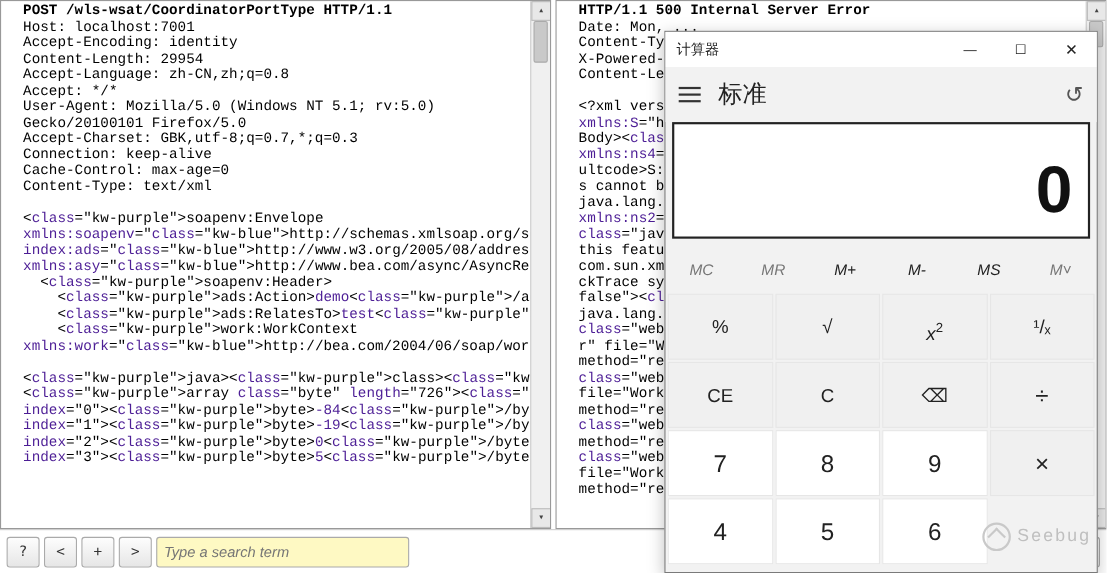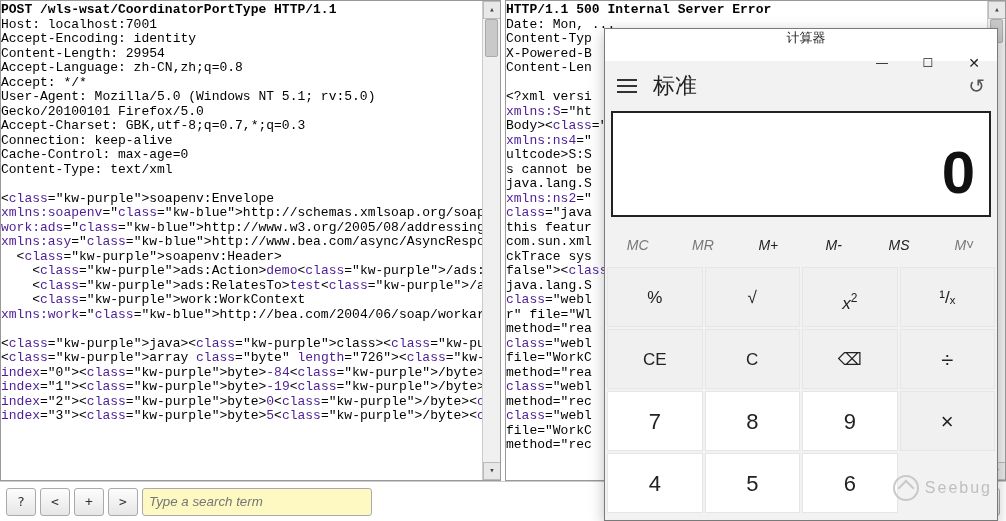--- a/index.html
+++ b/index.html
@@ -1,38 +1,38 @@
 <!DOCTYPE html>
 <html><head>
 <meta charset="utf-8">
 <style>
 * { box-sizing: border-box; margin: 0; padding: 0; }
 body { font-family: "Courier New", monospace; font-size: 13px; background: #fff; width: 1006px; height: 521px; overflow: hidden; position: relative; }
 
 .panes { display: flex; height: 481px; }
 .pane { flex: 1; position: relative; border: 1px solid #999; background: #fff; overflow: hidden; }
 .pane + .pane { margin-left: 4px; }
-.pane-inner { position: absolute; inset: 0 18px 0 0; padding: 2px 0; overflow: hidden; white-space: pre; line-height: 14.5px; }
+.pane-inner { position: absolute; inset: 0 18px 0 0; padding: 2px 20px; overflow: hidden; white-space: pre; line-height: 14.5px; }
 .scrollbar-v { position: absolute; right: 0; top: 0; bottom: 0; width: 18px; background: #f0f0f0; border-left: 1px solid #ccc; }
 .sb-btn { width: 18px; height: 18px; background: #e8e8e8; border: 1px solid #bbb; font-size: 9px; text-align: center; line-height: 16px; color: #444; }
 .sb-btn.up { position: absolute; top: 0; }
 .sb-btn.down { position: absolute; bottom: 0; }
 .sb-thumb { position: absolute; left: 2px; right: 2px; background: #c9c9c9; border: 1px solid #aaa; border-radius: 2px; }
 
 .bottom-bar { display: flex; align-items: center; gap: 4px; padding: 4px 6px; height: 40px; border-top: 1px solid #ccc; }
 .bbtn { width: 30px; height: 28px; border: 1px solid #aaa; background: linear-gradient(#fdfdfd,#e6e6e6); border-radius: 3px; font-family: monospace; font-size: 13px; line-height: 26px; text-align: center; color: #333; }
 .search { flex: 0 0 230px; height: 28px; border: 1px solid #aaa; border-radius: 3px; padding: 0 6px; font-style: italic; color: #888; background: #fef9c3; }
 .matches { margin-left: auto; font-family: sans-serif; font-size: 12px; color: #222; padding-right: 10px; }
 
 .kw-red { color: #4c1d95; }
 .kw-bold { font-weight: bold; }
 
 
 .calc { position: absolute; top: 28px; left: 604px; width: 394px; height: 493px; background: #f2f2f2; border: 1px solid #7a7a7a; box-shadow: 0 4px 14px rgba(0,0,0,0.25); font-family: "Microsoft YaHei","Segoe UI",sans-serif; }
-.calc-titlebar { height: 32px; display: flex; align-items: center; padding: 0 0 0 10px; background: #fff; flex-direction: column; }
+.calc-titlebar { height: 32px; display: flex; align-items: center; padding: 0 0 0 10px; background: #fff; }
 .calc-title { font-size: 13px; color: #222; }
 .win-btns { margin-left: auto; display: flex; }
 .win-btn { width: 46px; height: 32px; text-align: center; line-height: 32px; font-size: 12px; color: #222; }
 .win-btn.close { font-size: 14px; }
 .calc-mode { height: 50px; display: flex; align-items: center; padding: 0 12px; background: #f2f2f2; }
 .hamburger { width: 20px; height: 14px; display: flex; flex-direction: column; justify-content: space-between; margin-right: 16px; }
 .hamburger span { height: 2px; background: #333; }
 .mode-label { font-size: 22px; font-weight: 400; color: #222; }
 .history-icon { margin-left: auto; font-size: 20px; color: #555; }
 .calc-display { height: 106px; margin: 0 6px 8px 6px; border: 2px solid #222; background: #fff; display: flex; align-items: flex-end; justify-content: flex-end; padding: 8px 14px; font-size: 60px; font-weight: 600; color: #111; }
@@ -65,21 +65,21 @@
 Accept: */*
 User-Agent: Mozilla/5.0 (Windows NT 5.1; rv:5.0)
 Gecko/20100101 Firefox/5.0
 Accept-Charset: GBK,utf-8;q=0.7,*;q=0.3
 Connection: keep-alive
 Cache-Control: max-age=0
 Content-Type: text/xml
 
 &lt;<span <span="" class="kw-red">class</span>="kw-purple"&gt;soapenv:Envelope
 <span class="kw-red">xmlns:soapenv</span>="<span <span="" class="kw-red">class</span>="kw-blue"&gt;http://schemas.xmlsoap.org/soap/envelope/"
-<span class="kw-red">work:ads</span>="<span <span="" class="kw-red">class</span>="kw-blue"&gt;http://www.w3.org/2005/08/addressing"
+<span class="kw-red">index:ads</span>="<span <span="" class="kw-red">class</span>="kw-blue"&gt;http://www.w3.org/2005/08/addressing"
 <span class="kw-red">xmlns:asy</span>="<span <span="" class="kw-red">class</span>="kw-blue"&gt;http://www.bea.com/async/AsyncResponseService"&gt;
   &lt;<span <span="" class="kw-red">class</span>="kw-purple"&gt;soapenv:Header&gt;
     &lt;<span <span="" class="kw-red">class</span>="kw-purple"&gt;ads:Action&gt;<span class="kw-red">demo</span>&lt;<span <span="" class="kw-red">class</span>="kw-purple"&gt;/ads:Action&gt;
     &lt;<span <span="" class="kw-red">class</span>="kw-purple"&gt;ads:RelatesTo&gt;<span class="kw-red">test</span>&lt;<span <span="" class="kw-red">class</span>="kw-purple"&gt;/ads:RelatesTo&gt;
     &lt;<span <span="" class="kw-red">class</span>="kw-purple"&gt;work:WorkContext
 <span class="kw-red">xmlns:work</span>="<span <span="" class="kw-red">class</span>="kw-blue"&gt;http://bea.com/2004/06/soap/workarea/"&gt;
 
 &lt;<span <span="" class="kw-red">class</span>="kw-purple"&gt;java&gt;&lt;<span <span="" class="kw-red">class</span>="kw-purple"&gt;class&gt;&lt;<span <span="" class="kw-red">class</span>="kw-purple"&gt;string&gt;&lt;="kw-purple"&gt;/string&gt;&lt;="kw-purple"&gt;void&gt;
 &lt;<span <span="" class="kw-red">class</span>="kw-purple"&gt;array <span class="kw-red">class</span>="byte" <span class="kw-red">length</span>="726"&gt;&lt;<span <span="" class="kw-red">class</span>="kw-purple"&gt;void
 <span class="kw-red">index</span>="0"&gt;&lt;<span <span="" class="kw-red">class</span>="kw-purple"&gt;byte&gt;<span class="kw-red">-84</span>&lt;<span <span="" class="kw-red">class</span>="kw-purple"&gt;/byte&gt;&lt;="kw-purple"&gt;/void&gt;&lt;="kw-purple"&gt;void

